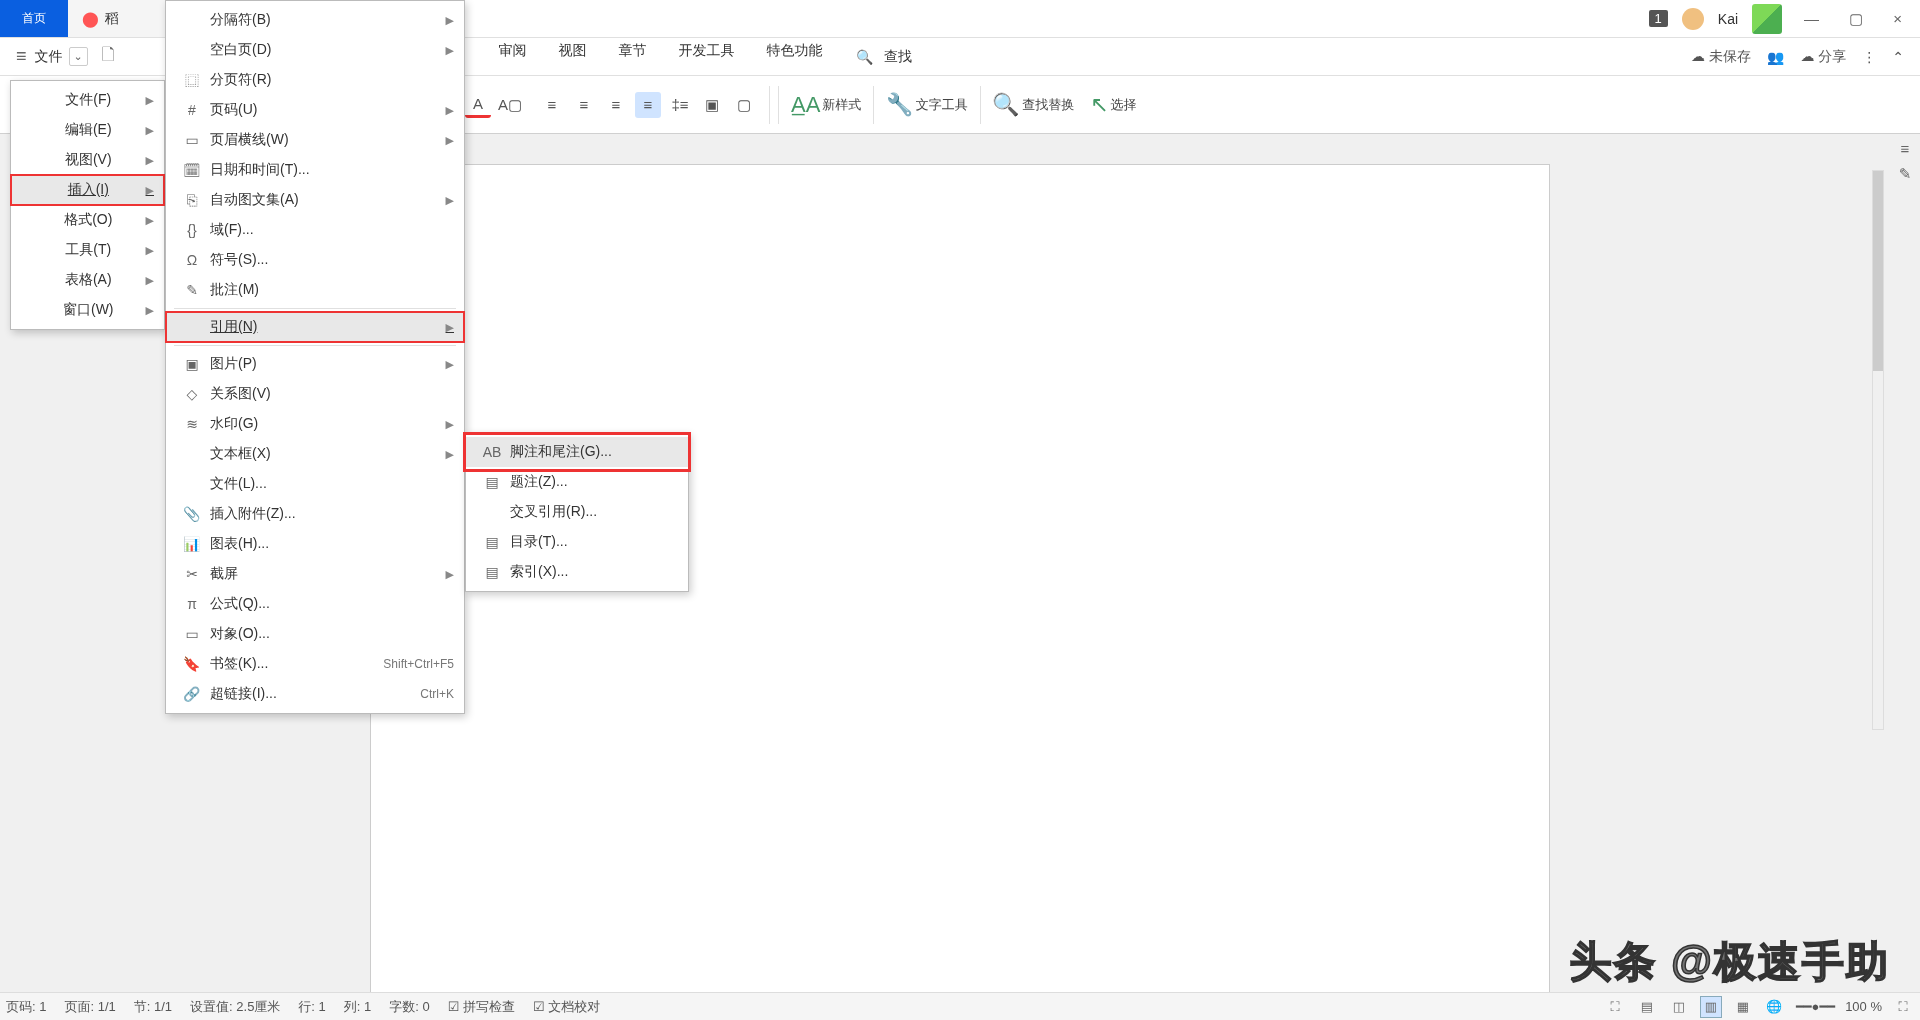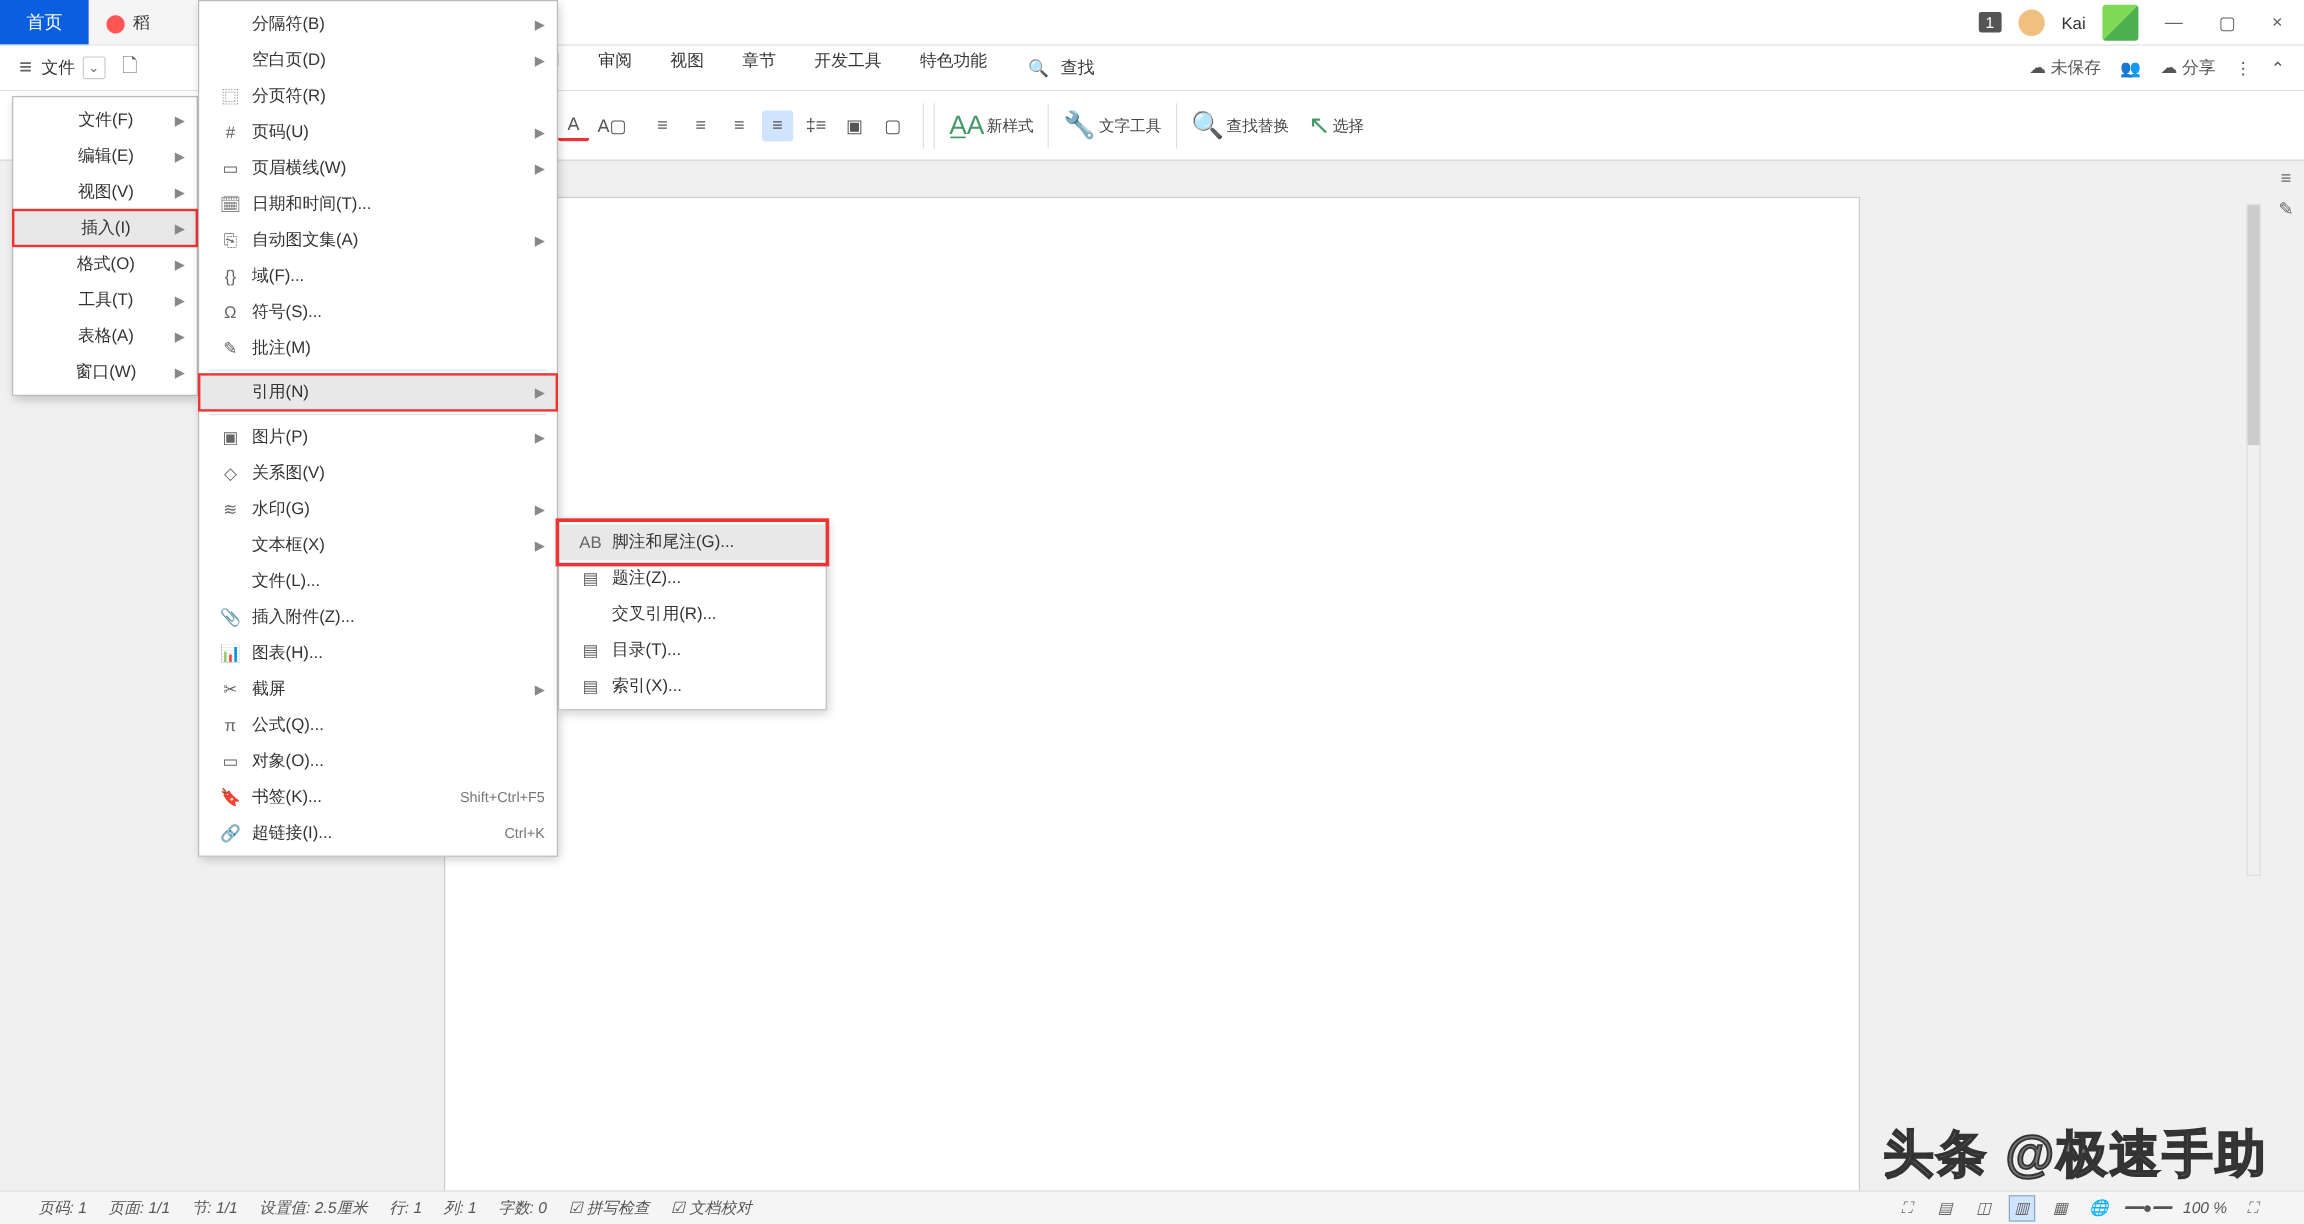--- a/index.html
+++ b/index.html
@@ -1,19 +1,19 @@
 <!DOCTYPE html>
 <html><head>
 <meta charset="utf-8">
 <style>
 * { margin: 0; padding: 0; box-sizing: border-box; font-family: "Microsoft YaHei", sans-serif; }
 body { width: 1920px; height: 1020px; overflow: hidden; background: #fff; font-size: 14px; color: #333; position: relative; }
 
 .title-bar { height: 38px; background: #fff; display: flex; align-items: stretch; border-bottom: 1px solid #e0e0e0; }
-.tab-home { background: #0a5fe0; color: #fff; display: flex; align-items: center; padding: 0 22px; font-size: 15px; }
+.tab-home { background: #0a5fe0; color: #fff; display: flex; align-items: center; padding: 0 22px; font-size: 12px; }
 .doc-tab { display: flex; align-items: center; padding: 0 10px 0 14px; border-right: 1px solid #e0e0e0; min-width: 270px; background: #f5f5f5; }
 .doc-tab .fire { color:#f55; font-size:15px; margin-right:6px; }
 .doc-tab .close { margin-left:auto; color:#888; font-size:18px; padding:0 4px; }
 .new-tab { display:flex; align-items:center; padding:0 16px; font-size:20px; color:#777; }
 .title-right { margin-left:auto; display:flex; align-items:center; gap:14px; padding-right:10px; }
 .title-right .badge { background:#555; color:#fff; padding:1px 6px; border-radius:2px; font-size:13px; }
 .avatar { width:22px; height:22px; border-radius:50%; background:#f0c080; }
 .logo-sq { width:30px; height:30px; background:linear-gradient(135deg,#7ed957 50%,#4caf50 50%); border-radius:3px; }
 .win-btn { color:#666; font-size:15px; padding:4px 8px; }
 
@@ -37,33 +37,33 @@
 .style-box .prev { font-size:16px; color:#333; height:24px; display:flex; align-items:center; }
 .style-box.big .prev { font-size:22px; font-weight:bold; }
 .rbtn { display:flex; align-items:center; gap:2px; font-size:13px; color:#444; padding:0 8px; }
 .rbtn .ic { font-size:22px; color:#496; height:26px; }
 
 .workspace { position:absolute; top:134px; left:0; right:0; bottom:28px; background:#f0f0f0; display:flex; }
 .page { margin:30px auto; width:1180px; background:#fff; border:1px solid #ccc; flex-shrink:0; height:1400px; position:relative; }
 .side-icons { position:absolute; right:0; top:134px; width:30px; display:flex; flex-direction:column; align-items:center; gap:8px; padding-top:6px; }
 .side-icons div { font-size:15px; color:#666; }
 
-.status-bar { position:absolute; bottom:0; left:0; right:0; height:28px; background:#f5f5f5; border-top:1px solid #ddd; display:flex; align-items:center; padding:0 32px; font-size:13px; color:#555; gap:18px;font-style:italic; }
+.status-bar { position:absolute; bottom:0; left:0; right:0; height:28px; background:#f5f5f5; border-top:1px solid #ddd; display:flex; align-items:center; padding:0 6px; font-size:13px; color:#555; gap:18px; }
 .status-right { margin-left:auto; display:flex; align-items:center; gap:10px; }
 .view-icon { width:22px; height:22px; display:flex; align-items:center; justify-content:center; border:1px solid transparent; color:#666; }
 .view-icon.on { background:#d0e4ff; border-color:#8ab; }
 
 
 .menu { position:absolute; background:#fff; border:1px solid #bbb; box-shadow:2px 3px 8px rgba(0,0,0,.2); padding:4px 0; z-index:100; }
 .menu-l1 { left:10px; top:80px; width:155px; }
 .menu-l2 { left:165px; top:0px; width:300px; }
 .menu-l3 { left:465px; top:432px; width:224px; }
 .menu-item { display:flex; align-items:center; height:30px; padding:0 10px 0 14px; position:relative; }
 .menu-item:hover, .menu-item.hl { background:#e8e8e8; }
-.menu-item.boxed-red { outline:2px solid #e33; outline-offset:-1px; }
+.menu-item.boxed-red { outline:2px solid #e33; outline-offset:-1px;text-decoration:underline; }
 .menu-item .lbl { flex:1; }
 .menu-item .sc { color:#777; font-size:12px; }
 .menu-item .arr { color:#888; font-size:11px; }
 .menu-item .mic { width:24px; text-align:center; color:#666; margin-right:6px; font-size:14px; }
 .menu-l1 .menu-item { padding-left:20px;text-align:center; }
 .menu-l1 .menu-item .arr { margin-left:auto; }
 .menu-sep { height:1px; background:#e0e0e0; margin:3px 8px; }
 
 .redbox-marker { position:absolute; border:3px solid #e33; pointer-events:none; z-index:200; }
 .redbox1 { left:463px; top:432px; width:228px; height:40px; }

